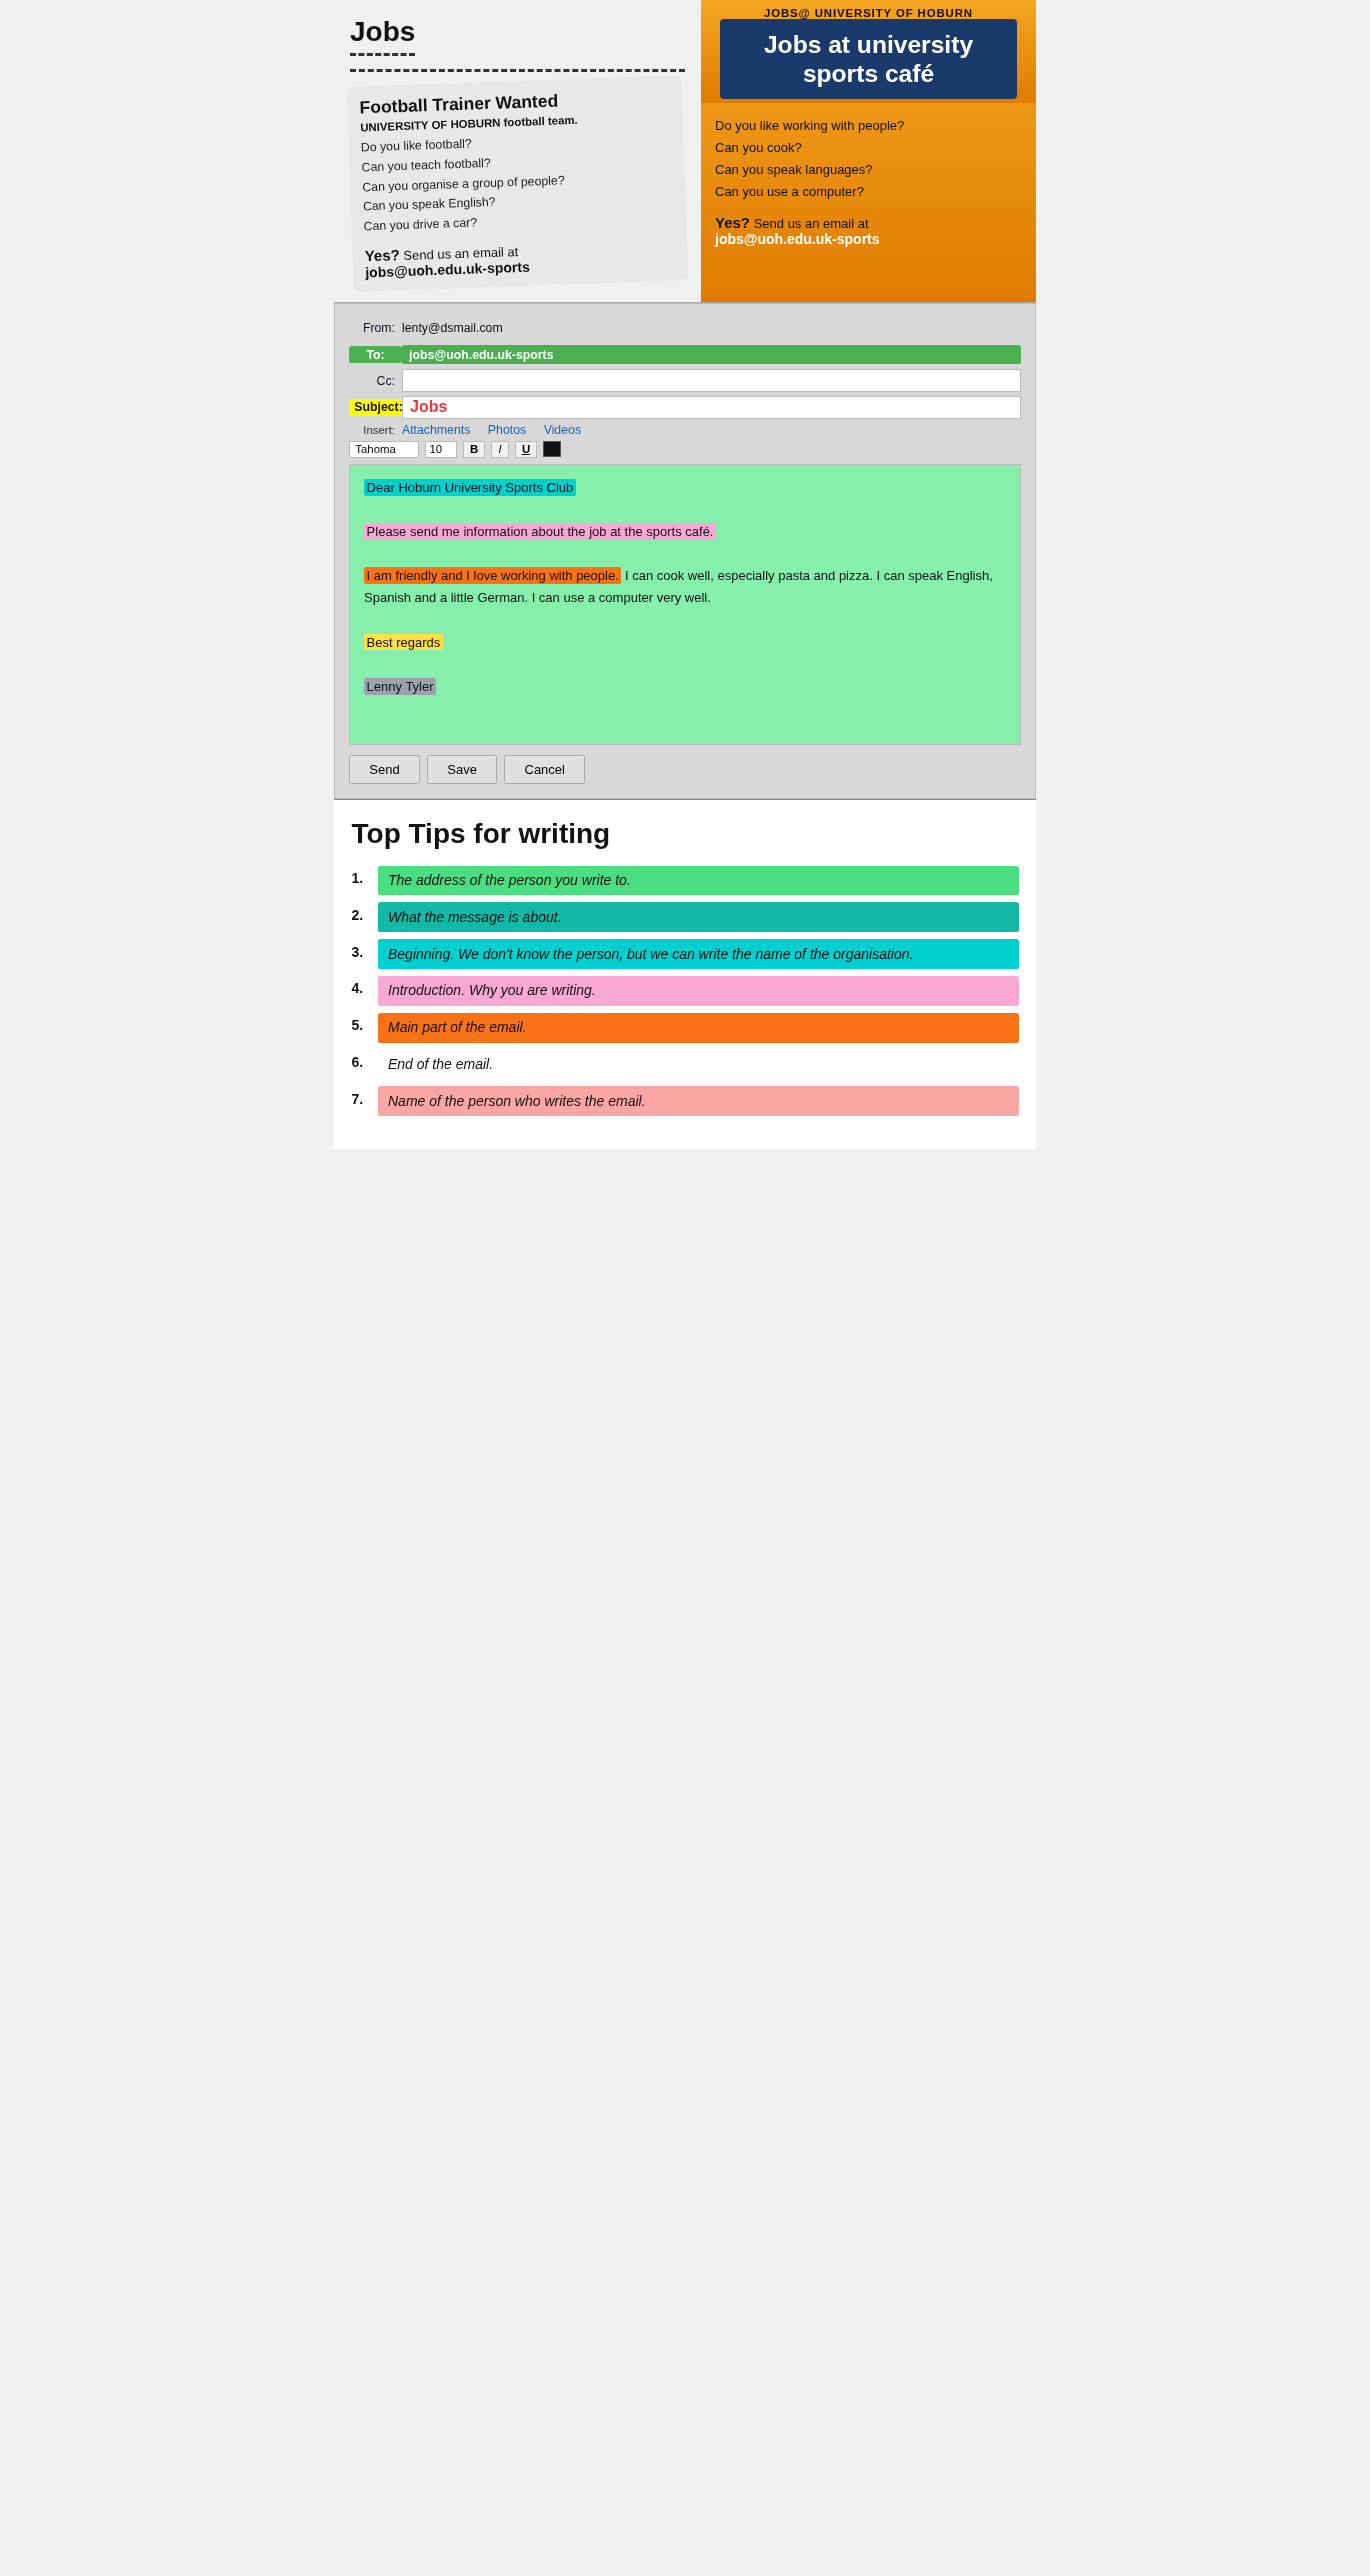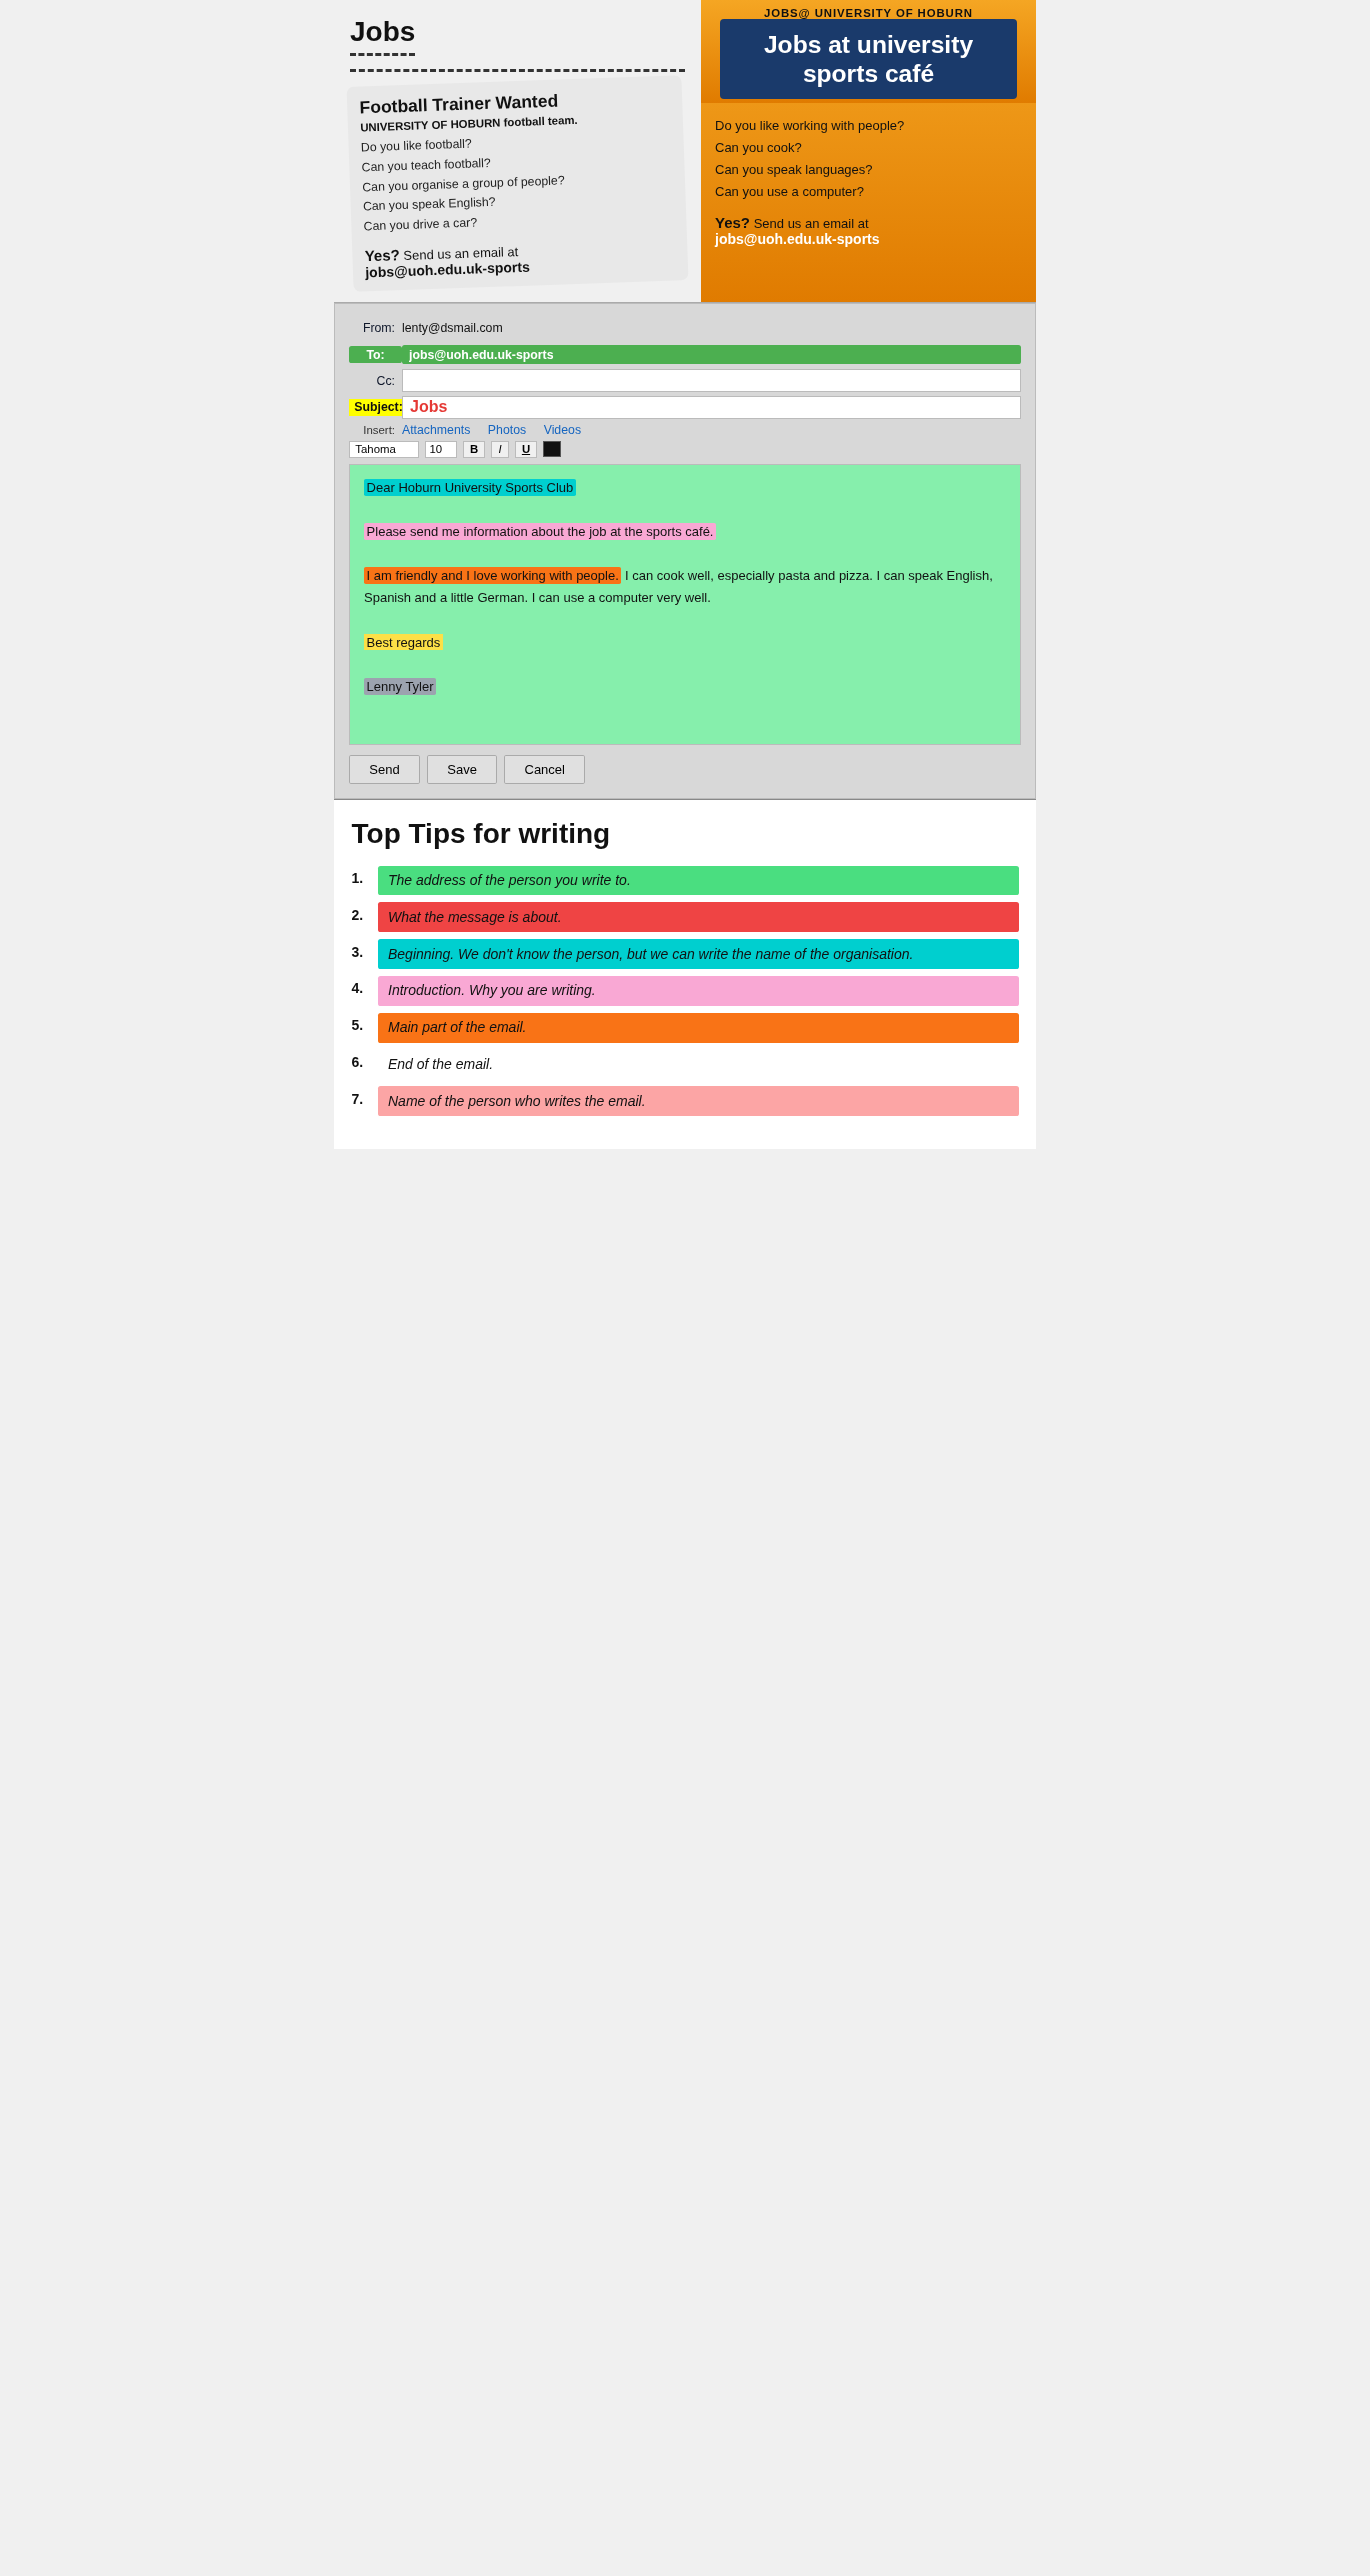--- a/index.html
+++ b/index.html
@@ -332,21 +332,21 @@
       font-family: 'Comic Sans MS', cursive, sans-serif;
       font-style: italic;
       font-size: 14px;
       padding: 4.4px 10.5px;
       border-radius: 2.6px;
       flex: 1;
       line-height: 1.5;
       color: #111;
     }
     .tip-green { background: #4ade80; }
-    .tip-yellow { background: #ef4444; }
+    .tip-yellow { background: #14b8a6; }
     .tip-cyan { background: #00cfcf; }
     .tip-pink { background: #f9a8d4; }
     .tip-orange { background: #f97316; }
     .tip-white { background: #fff; border: none; }
     .tip-gray { background: #fca5a5; }
   </style>
 </head>
 <body>
 
 <div class="top-section">

